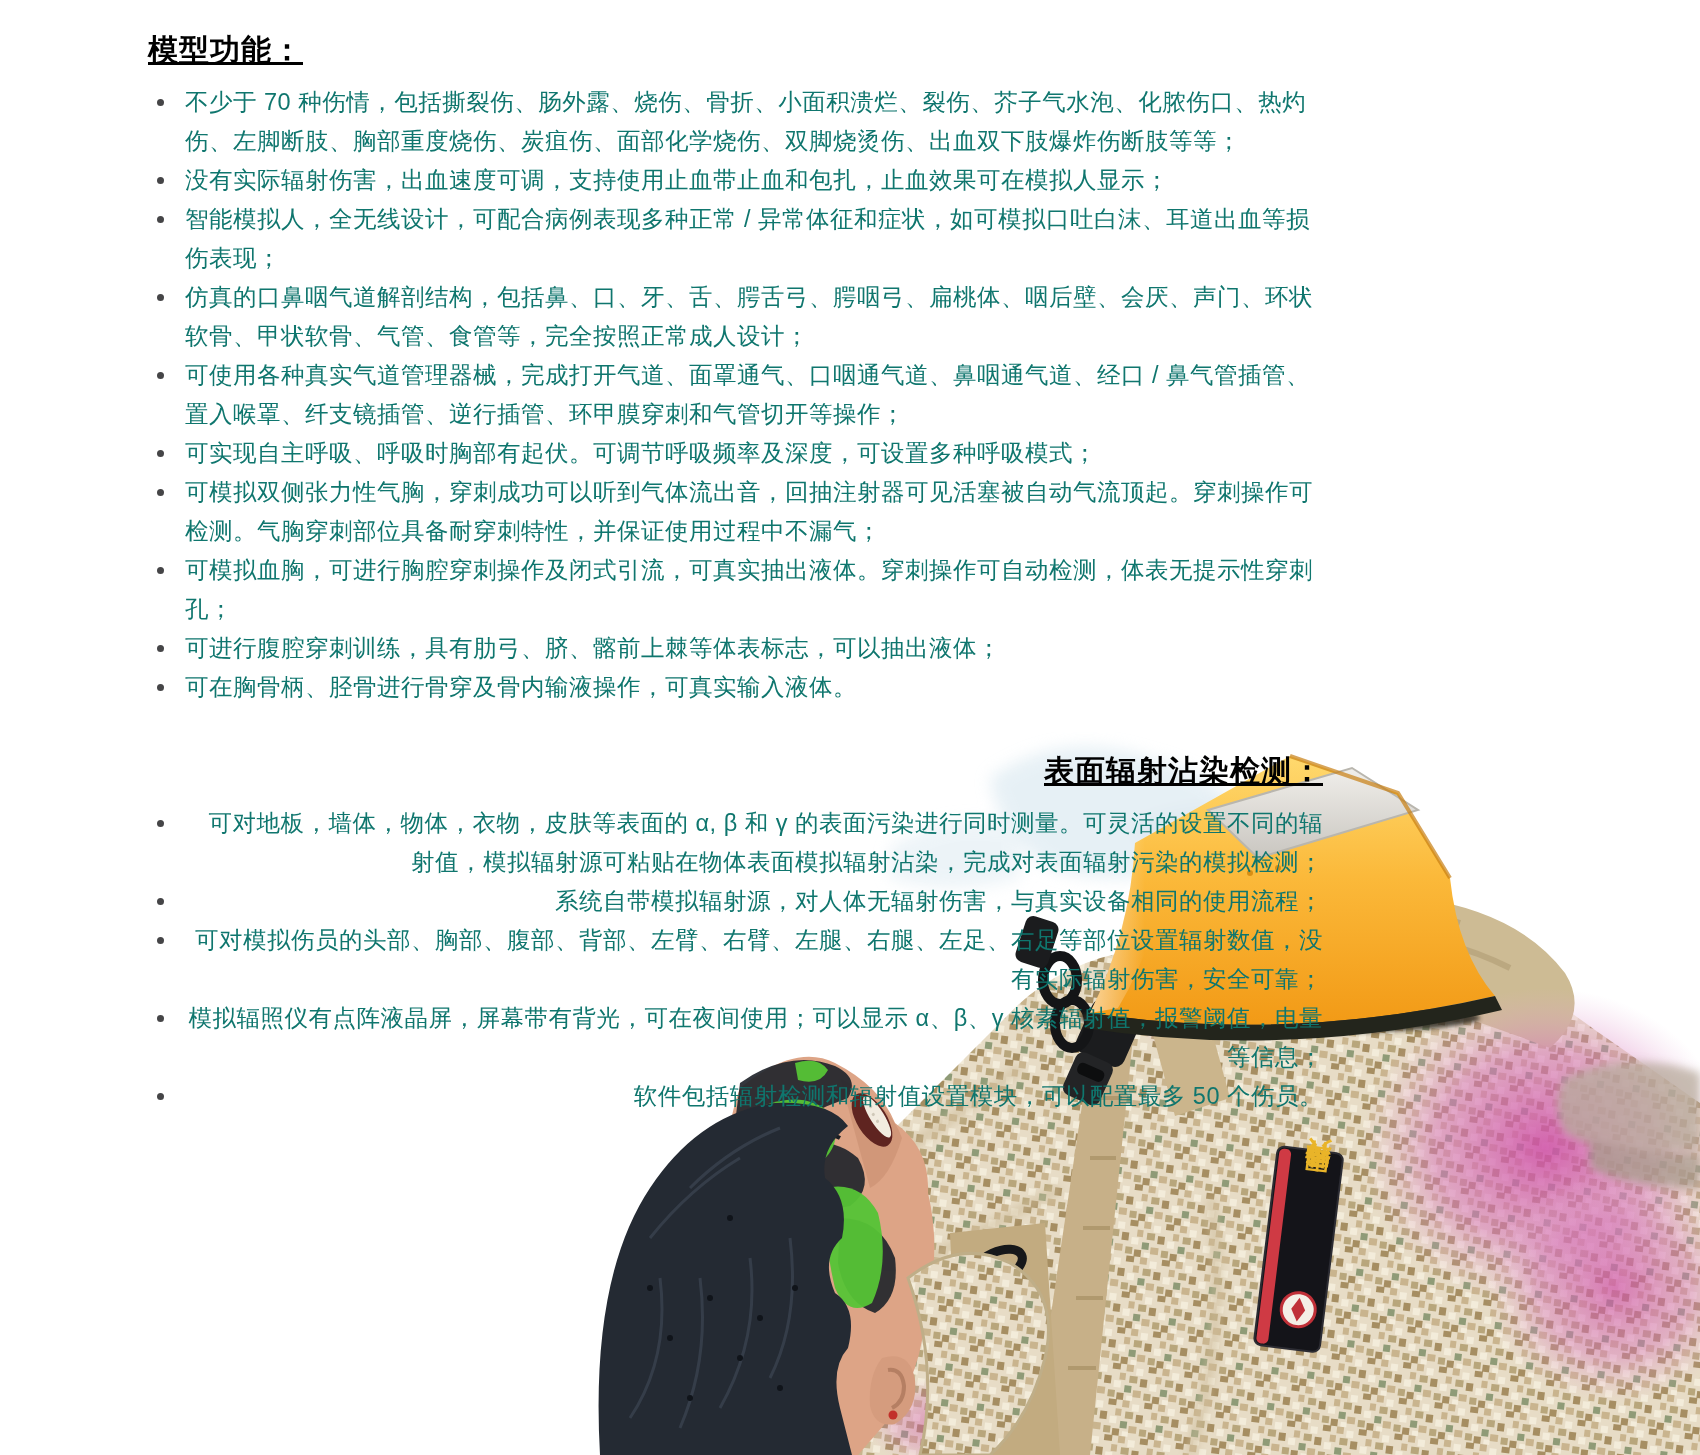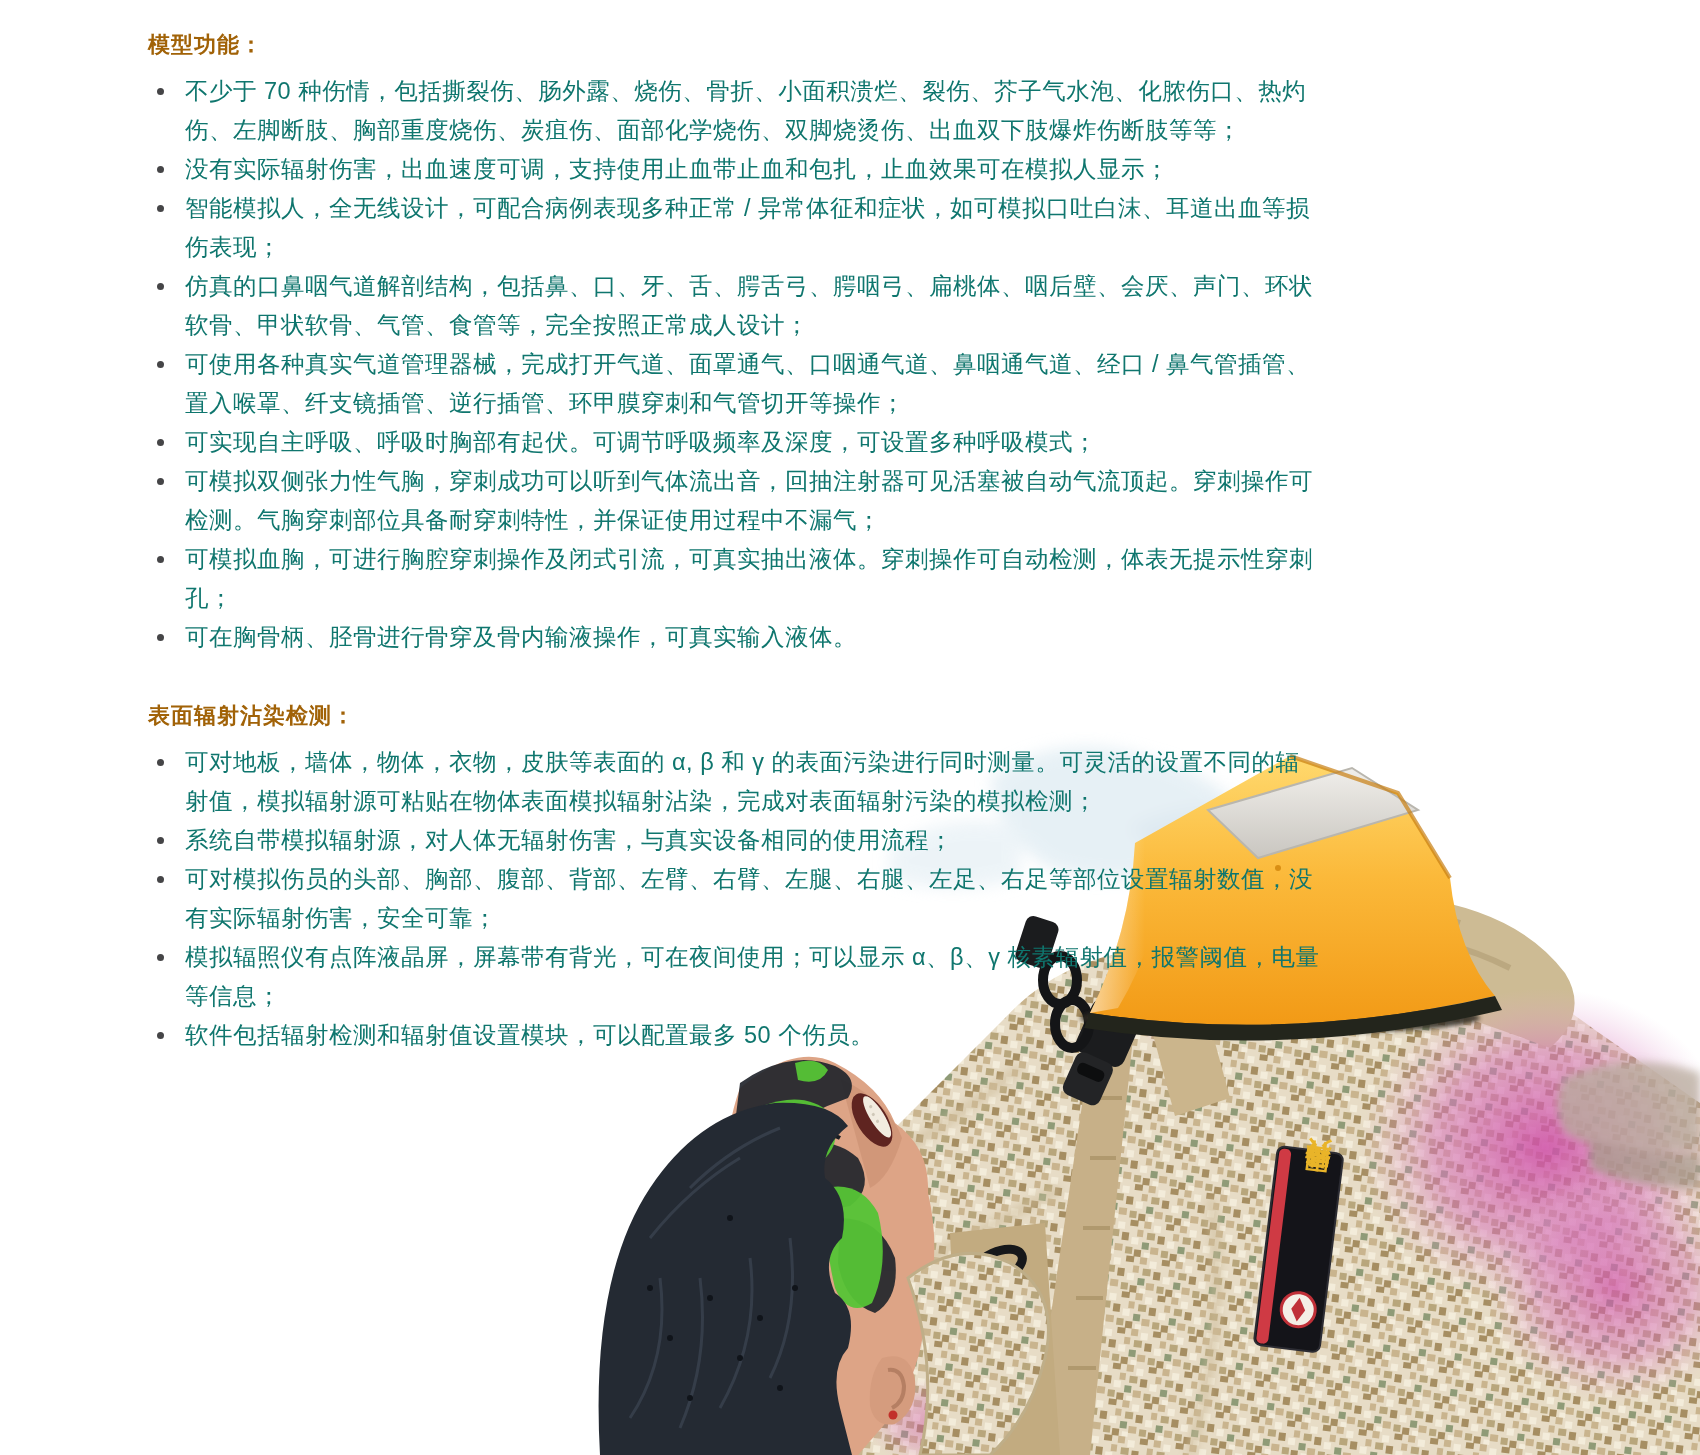--- a/index.html
+++ b/index.html
@@ -20,26 +20,27 @@
   }
   
   .content{
     position:absolute;
     left:148px;top:30px;
     width:1175px;
     z-index:1;
   }
   h2.sec-heading{
     margin:0 0 12px 0;
-    font-size:22px;
+    font-size:30px;
     font-weight:bold;
-    color:#a16207;
+    color:#000000;
     letter-spacing:1px;
-  }
-  section + section{margin-top:44px;}
+    text-decoration:underline;
+  }
+  section + section{margin-top:44px;text-align:right;}
   ul.bullets{
     list-style:none;
     margin:0;padding:0;
   }
   ul.bullets li{
     position:relative;
     padding-left:37px;
     font-size:23.5px;
     line-height:39px;
     color:#0f766e;
@@ -242,20 +243,21 @@
       <h2 class="sec-heading">模型功能：</h2>
       <ul class="bullets">
           <li><span>不少于 70 种伤情，包括撕裂伤、肠外露、烧伤、骨折、小面积溃烂、裂伤、芥子气水泡、化脓伤口、热灼伤、左脚断肢、胸部重度烧伤、炭疽伤、面部化学烧伤、双脚烧烫伤、出血双下肢爆炸伤断肢等等；</span></li>
           <li><span>没有实际辐射伤害，出血速度可调，支持使用止血带止血和包扎，止血效果可在模拟人显示；</span></li>
           <li><span>智能模拟人，全无线设计，可配合病例表现多种正常 / 异常体征和症状，如可模拟口吐白沫、耳道出血等损伤表现；</span></li>
           <li><span>仿真的口鼻咽气道解剖结构，包括鼻、口、牙、舌、腭舌弓、腭咽弓、扁桃体、咽后壁、会厌、声门、环状软骨、甲状软骨、气管、食管等，完全按照正常成人设计；</span></li>
           <li><span>可使用各种真实气道管理器械，完成打开气道、面罩通气、口咽通气道、鼻咽通气道、经口 / 鼻气管插管、置入喉罩、纤支镜插管、逆行插管、环甲膜穿刺和气管切开等操作；</span></li>
           <li><span>可实现自主呼吸、呼吸时胸部有起伏。可调节呼吸频率及深度，可设置多种呼吸模式；</span></li>
           <li><span>可模拟双侧张力性气胸，穿刺成功可以听到气体流出音，回抽注射器可见活塞被自动气流顶起。穿刺操作可检测。气胸穿刺部位具备耐穿刺特性，并保证使用过程中不漏气；</span></li>
           <li><span>可模拟血胸，可进行胸腔穿刺操作及闭式引流，可真实抽出液体。穿刺操作可自动检测，体表无提示性穿刺孔；</span></li>
+          <li><span>可进行腹腔穿刺训练，具有肋弓、脐、髂前上棘等体表标志，可以抽出液体；</span></li>
           <li><span>可在胸骨柄、胫骨进行骨穿及骨内输液操作，可真实输入液体。</span></li>
         </ul>
     </section>
 
     <section>
       <h2 class="sec-heading">表面辐射沾染检测：</h2>
       <ul class="bullets">
           <li><span>可对地板，墙体，物体，衣物，皮肤等表面的 α, β 和 γ 的表面污染进行同时测量。可灵活的设置不同的辐射值，模拟辐射源可粘贴在物体表面模拟辐射沾染，完成对表面辐射污染的模拟检测；</span></li>
           <li><span>系统自带模拟辐射源，对人体无辐射伤害，与真实设备相同的使用流程；</span></li>
           <li><span>可对模拟伤员的头部、胸部、腹部、背部、左臂、右臂、左腿、右腿、左足、右足等部位设置辐射数值，没有实际辐射伤害，安全可靠；</span></li>

